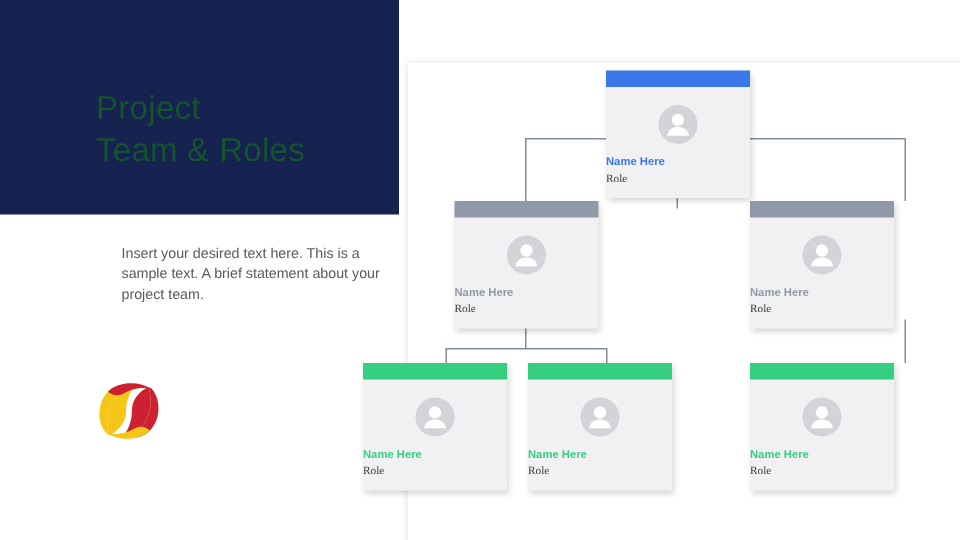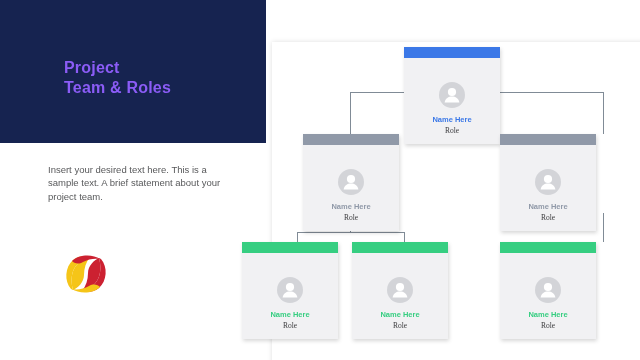--- a/index.html
+++ b/index.html
@@ -22,32 +22,32 @@
     left: 0;
     top: 0;
     width: 266px;
     height: 143px;
     background: #162350;
   }
   .slide-title {
     position: absolute;
     left: 64px;
     top: 58px;
-    color: #8b5cf6;
-    font-size: 16px;
-    font-weight: bold;
+    color: #14532d;
+    font-size: 22px;
+    font-weight: normal;
     line-height: 1.28;
     letter-spacing: 0.2px;
     white-space: pre-line;
   }
 
   
   .body-text {
     position: absolute;
-    left: 48px;
+    left: 81px;
     top: 163px;
     width: 176px;
     color: #58595b;
     font-size: 9.5px;
     line-height: 1.42;
   }
 
   
   .logo {
     position: absolute;
@@ -81,22 +81,22 @@
     position: absolute;
     width: 96px;
     background: #f1f1f3;
     box-shadow: 1px 2px 4px rgba(0,0,0,0.16);
   }
   .card-bar {
     height: 11px;
     width: 100%;
   }
   .card-body {
-    padding: 24px 0 9px 0;
-    text-align: center;
+    padding: 12px 0 9px 0;
+    text-align: left;
   }
   .avatar {
     width: 26px;
     height: 26px;
     border-radius: 50%;
     background: #d3d4d8;
     margin: 0 auto 7px auto;
     position: relative;
   }
   .avatar svg { display: block; }

